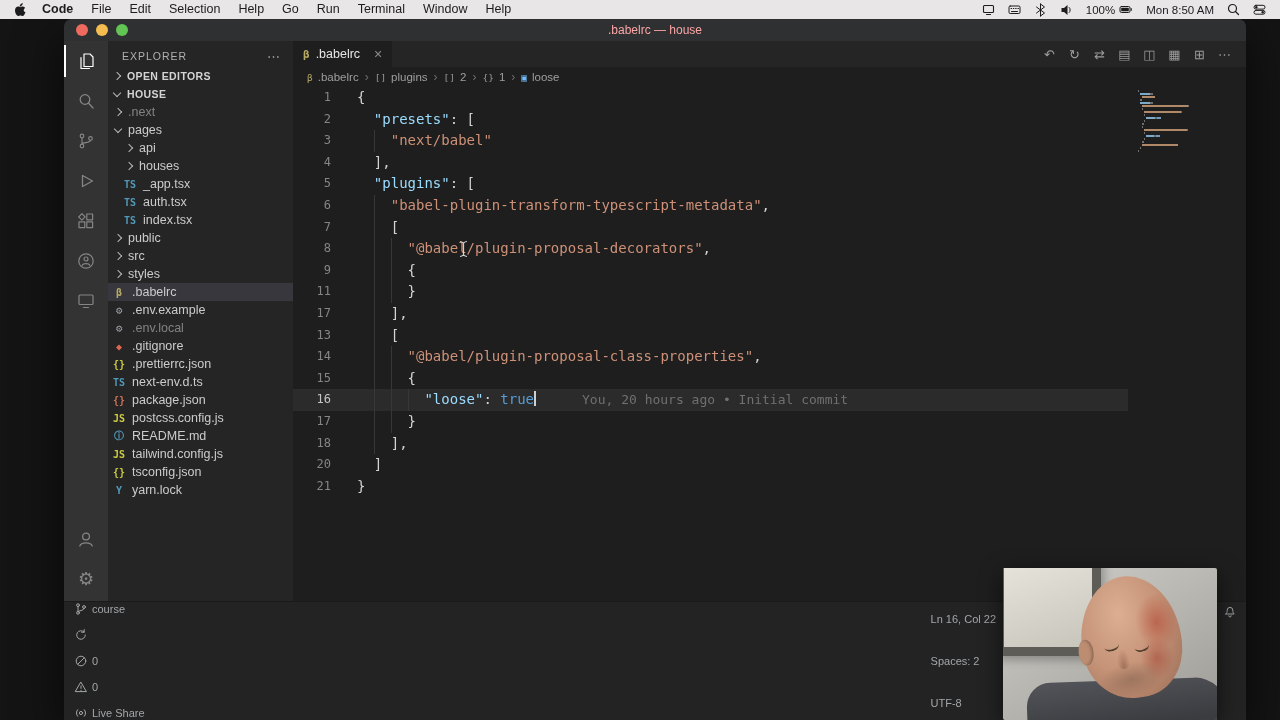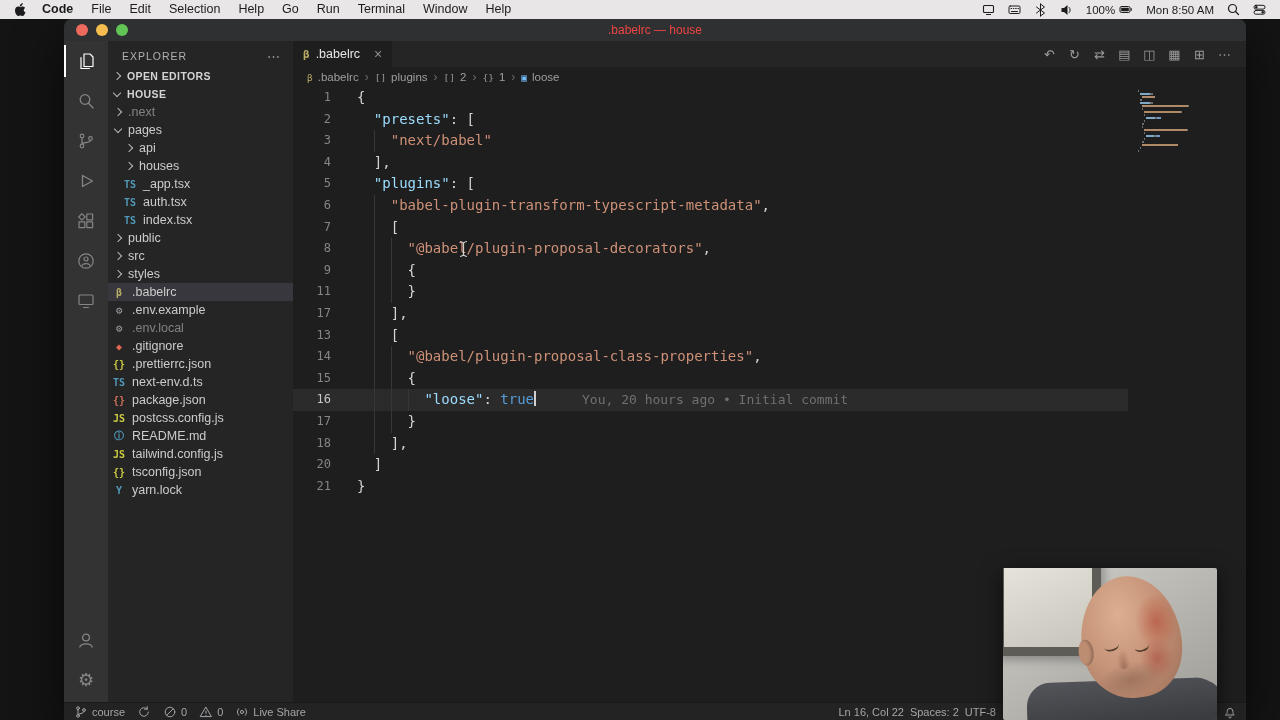--- a/index.html
+++ b/index.html
@@ -18,21 +18,21 @@
 
   
   .vscode{position:absolute;left:64px;top:19px;width:1182px;height:701px;background:#1e1e1e;
     border-radius:8px 8px 0 0;overflow:hidden;display:flex;flex-direction:column;
     box-shadow:0 16px 48px rgba(0,0,0,.65);}
   .titlebar{flex:0 0 22px;background:#2f3031;display:flex;align-items:center;position:relative;}
   .tl{width:12px;height:12px;border-radius:50%;margin-left:8px;}
   .tl.red{background:#ee6a5f;margin-left:12px;}
   .tl.yellow{background:#f5bd4f;}
   .tl.green{background:#61c454;}
-  .wtitle{position:absolute;left:0;right:0;text-align:center;font-size:12px;color:#ef4444;pointer-events:none;}
+  .wtitle{position:absolute;left:0;right:0;text-align:center;font-size:12px;color:#fca5a5;pointer-events:none;}
 
   .main{flex:1;display:flex;min-height:0;}
 
   
   .activity{flex:0 0 44px;background:#333333;display:flex;flex-direction:column;align-items:center;}
   .act-item{width:44px;height:40px;display:flex;align-items:center;justify-content:center;color:#858585;position:relative;}
   .act-item.active{color:#ffffff;}
   .act-item.active::before{content:"";position:absolute;left:0;top:4px;bottom:4px;width:2px;background:#ffffff;}
   .act-bottom{margin-top:auto;display:flex;flex-direction:column;align-items:center;margin-bottom:2px;}
   .act-gear{font-size:18px;color:#858585;line-height:40px;}
@@ -85,21 +85,21 @@
 
   .minimap{position:absolute;top:3px;right:12px;width:96px;}
   .mm-line{height:2px;margin-bottom:1px;font-size:0;white-space:nowrap;}
   .mm-seg{display:inline-block;height:2px;}
 
   
   .statusbar{flex:0 0 17px;background:#232324;border-top:1px solid #1a1a1a;display:flex;align-items:center;
     font-size:11px;color:#a3a6a8;padding:0 10px;gap:12px;position:relative;}
   .st-item{display:flex;align-items:center;gap:4px;}
   .st-item svg{display:block;}
-  .st-right{margin-left:auto;display:flex;gap:6px;margin-right:240px;}
+  .st-right{margin-left:auto;display:flex;gap:30px;margin-right:240px;flex-direction:column;}
   .st-bell{position:absolute;right:9px;top:2px;}
 
   
   .webcam{position:absolute;left:1003px;top:568px;width:214px;height:152px;overflow:hidden;z-index:40;
     border-radius:2px;background:linear-gradient(150deg,#d2d0cb 0%,#b5b3ae 55%,#9d9b96 100%);
     box-shadow:0 6px 22px rgba(0,0,0,.6);}
   .wc-frame{position:absolute;left:-8px;top:-14px;width:88px;height:84px;border:9px solid #5d5c57;
     background:linear-gradient(160deg,#e7e4dc,#c7c4bc);box-shadow:3px 4px 9px rgba(0,0,0,.28);}
   .wc-torso{position:absolute;left:24px;top:112px;width:200px;height:54px;border-radius:24px 32px 0 0;
     background:linear-gradient(175deg,#54555a 0%,#3b3c40 75%);transform:rotate(-2deg);}
@@ -462,21 +462,21 @@
               <div class="mm-line"><span class="mm-seg" style="width: 4.2px;"></span><span class="mm-seg" style="width: 2.1px; background: rgb(110, 110, 110);"></span></div>
               <div class="mm-line"><span class="mm-seg" style="width: 4.2px;"></span><span class="mm-seg" style="width: 35.7px; background: rgb(176, 137, 104);"></span></div>
               <div class="mm-line"><span class="mm-seg" style="width: 2.1px;"></span><span class="mm-seg" style="width: 1.05px; background: rgb(110, 110, 110);"></span></div>
               <div class="mm-line"><span class="mm-seg" style="width: 0px;"></span><span class="mm-seg" style="width: 1.05px; background: rgb(110, 110, 110);"></span></div>
             </div>
         </div>
       </div>
     </div>
 
     <div class="statusbar">
-      <span id="status-left" style="display:flex;gap:12px;">
+      <span id="status-left" style="display:flex;gap:12px;flex-direction:column;">
           <span class="st-item">
             <span>
               <svg width="14" height="14" viewBox="0 0 14 14" fill="none" stroke="#a3a6a8" stroke-width="1" stroke-linecap="round" stroke-linejoin="round">
                 <circle cx="4" cy="3.2" r="1.4"></circle>
                 <circle cx="4" cy="10.8" r="1.4"></circle>
                 <circle cx="10" cy="5" r="1.4"></circle>
                 <path d="M4 4.6v4.8 M10 6.4c0 2.8-6 1.6-6 3.6"></path>
               </svg>
             </span>
             <span>course</span>

